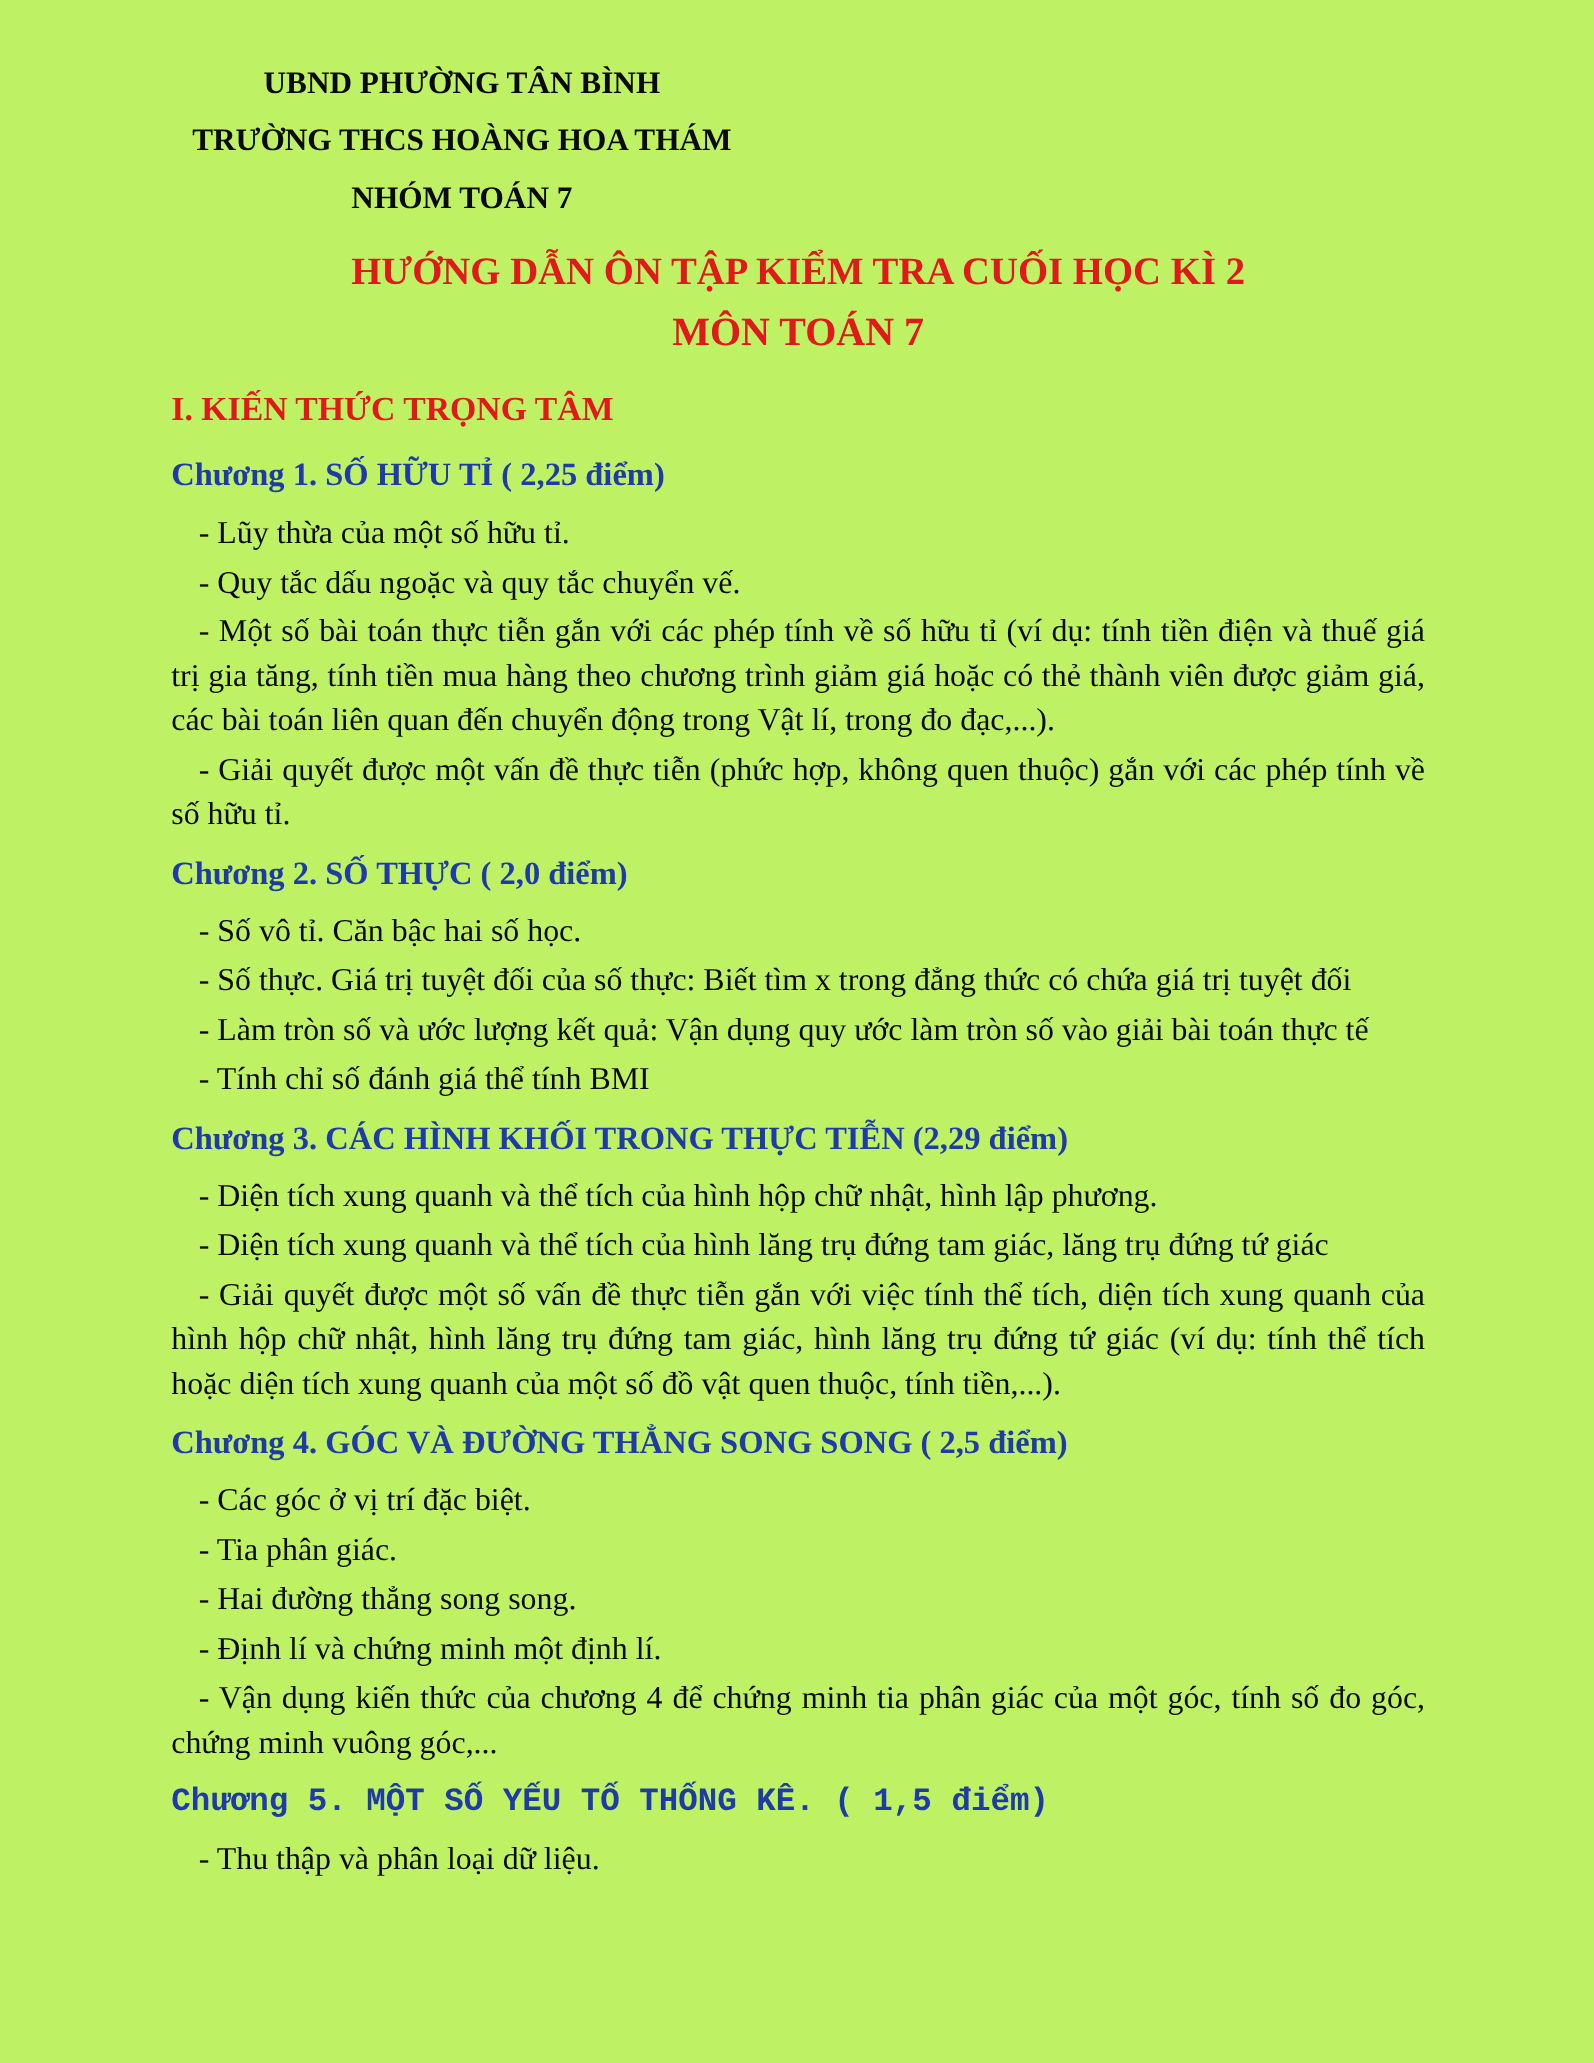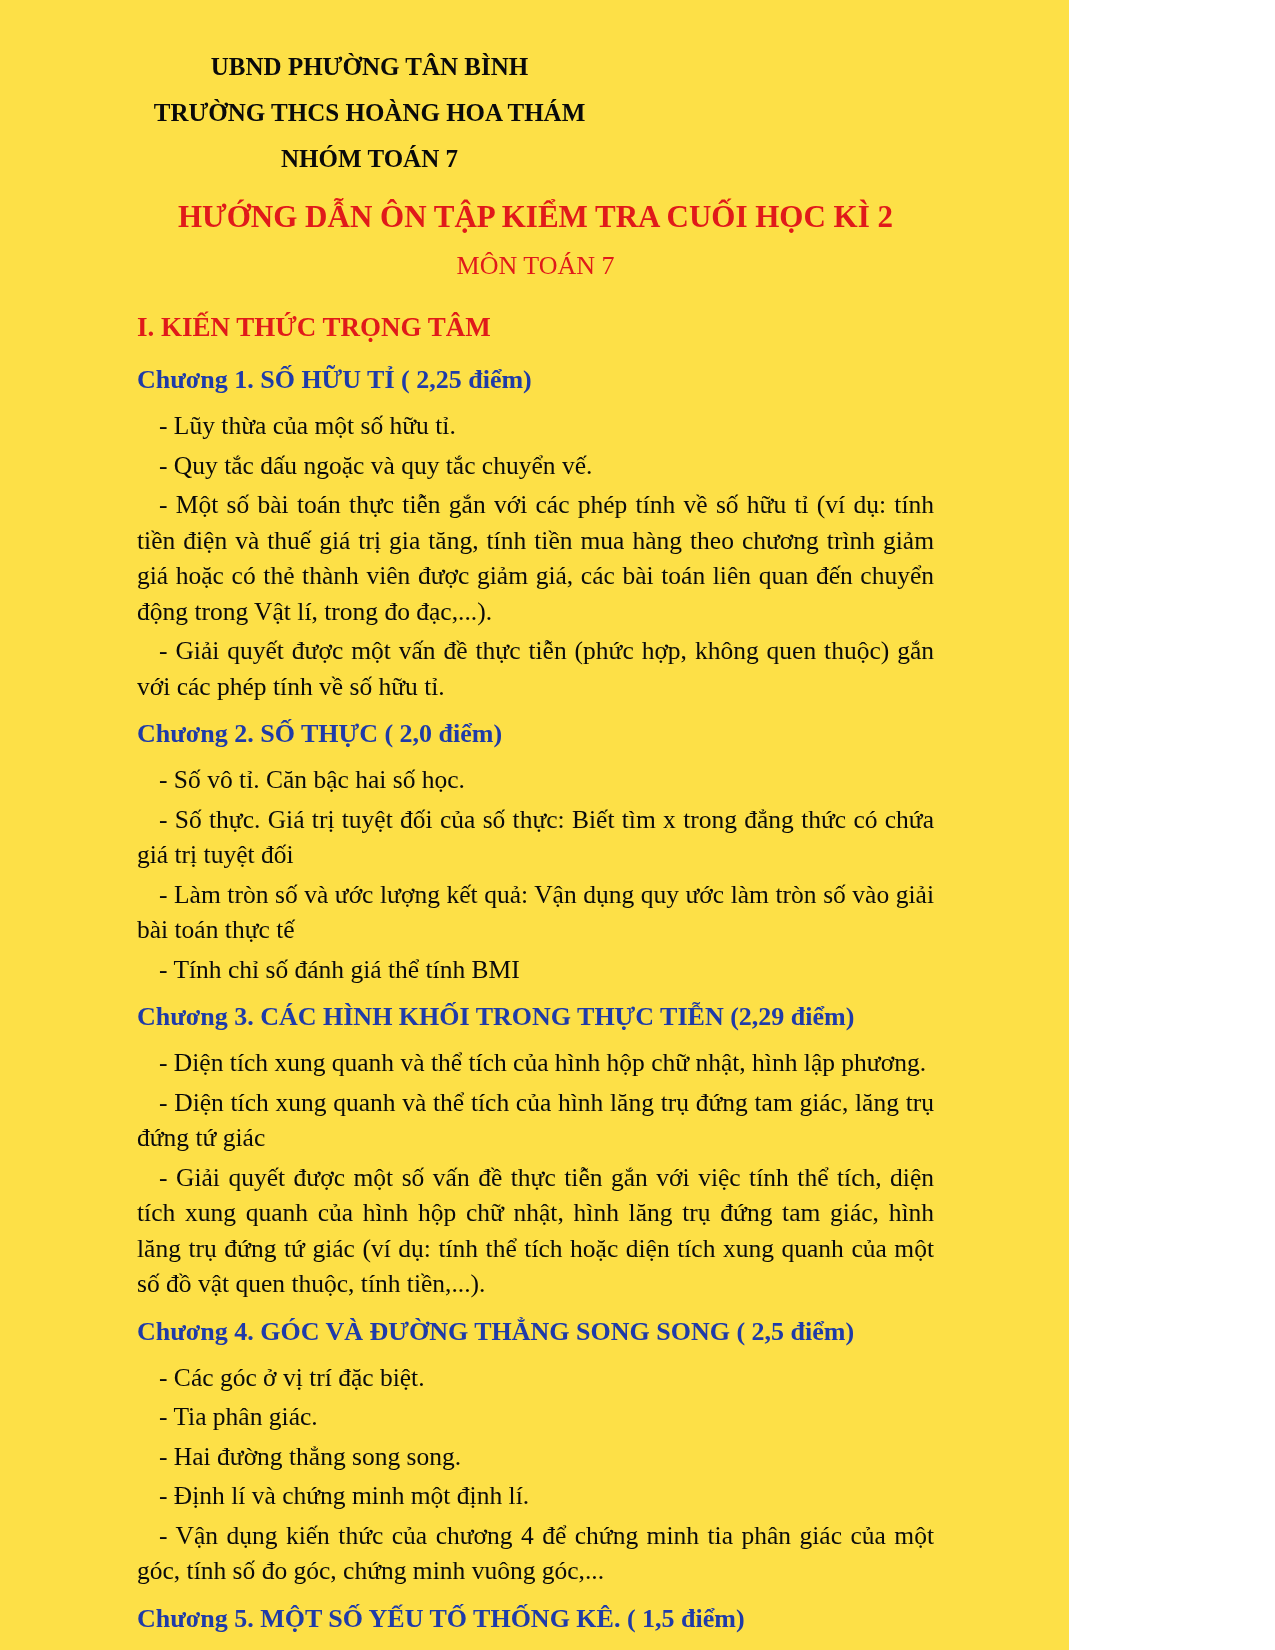--- a/index.html
+++ b/index.html
@@ -1,21 +1,21 @@
 <!DOCTYPE html>
 <html lang="vi"><head>
 <meta charset="utf-8">
 <style>
   html,body { margin:0; padding:0; background:#ffffff; }
   .page {
     position:relative;
-    width:1069px; height:1650px;
+    width:1275px; height:1650px;
     box-sizing:border-box;
     padding:44px 135px 30px 137px;
-    background:#fde047;
+    background:#bef264;
     font-family:"Liberation Serif","DejaVu Serif",serif;
     color:#0a0a0a;
     overflow:hidden;
   }
   .header-block {
     width:465px;
     text-align:center;
     font-weight:bold;
     font-size:25px;
     line-height:46px;
@@ -24,22 +24,22 @@
   .doc-title {
     margin:10px 0 0;
     text-align:center;
     font-weight:bold;
     font-size:31px;
     line-height:49px;
   }
   .doc-subtitle {
     margin:0;
     text-align:center;
-    font-weight:normal;
-    font-size:26px;
+    font-weight:bold;
+    font-size:32px;
     line-height:49px;
   }
   .section-heading {
     margin:14px 0 0;
     font-weight:bold;
     font-size:27px;
     line-height:46px;
   }
   .chapter-heading {
     margin:8px 0 6px;
@@ -97,17 +97,17 @@
   <section>
     <p class="chapter-heading" style="color: rgb(31, 59, 168);">Chương 4. GÓC VÀ ĐƯỜNG THẲNG SONG SONG ( 2,5 điểm)</p>
     <p class="item">- Các góc ở vị trí đặc biệt.</p>
     <p class="item">- Tia phân giác.</p>
     <p class="item">- Hai đường thẳng song song.</p>
     <p class="item">- Định lí và chứng minh một định lí.</p>
     <p class="item">- Vận dụng kiến thức của chương 4 để chứng minh tia phân giác của một góc, tính số đo góc, chứng minh vuông góc,...</p>
   </section>
 
   <section>
-    <p class="chapter-heading" style="color: rgb(31, 59, 168);">Chương 5. MỘT SỐ YẾU TỐ THỐNG KÊ. ( 1,5 điểm)</p>
+    <p class="chapter-heading" style="color: rgb(31, 59, 168); font-family: Liberation Mono, monospace;">Chương 5. MỘT SỐ YẾU TỐ THỐNG KÊ. ( 1,5 điểm)</p>
     <p class="item">- Thu thập và phân loại dữ liệu.</p>
   </section>
 
 </div>
 
 </body></html>

